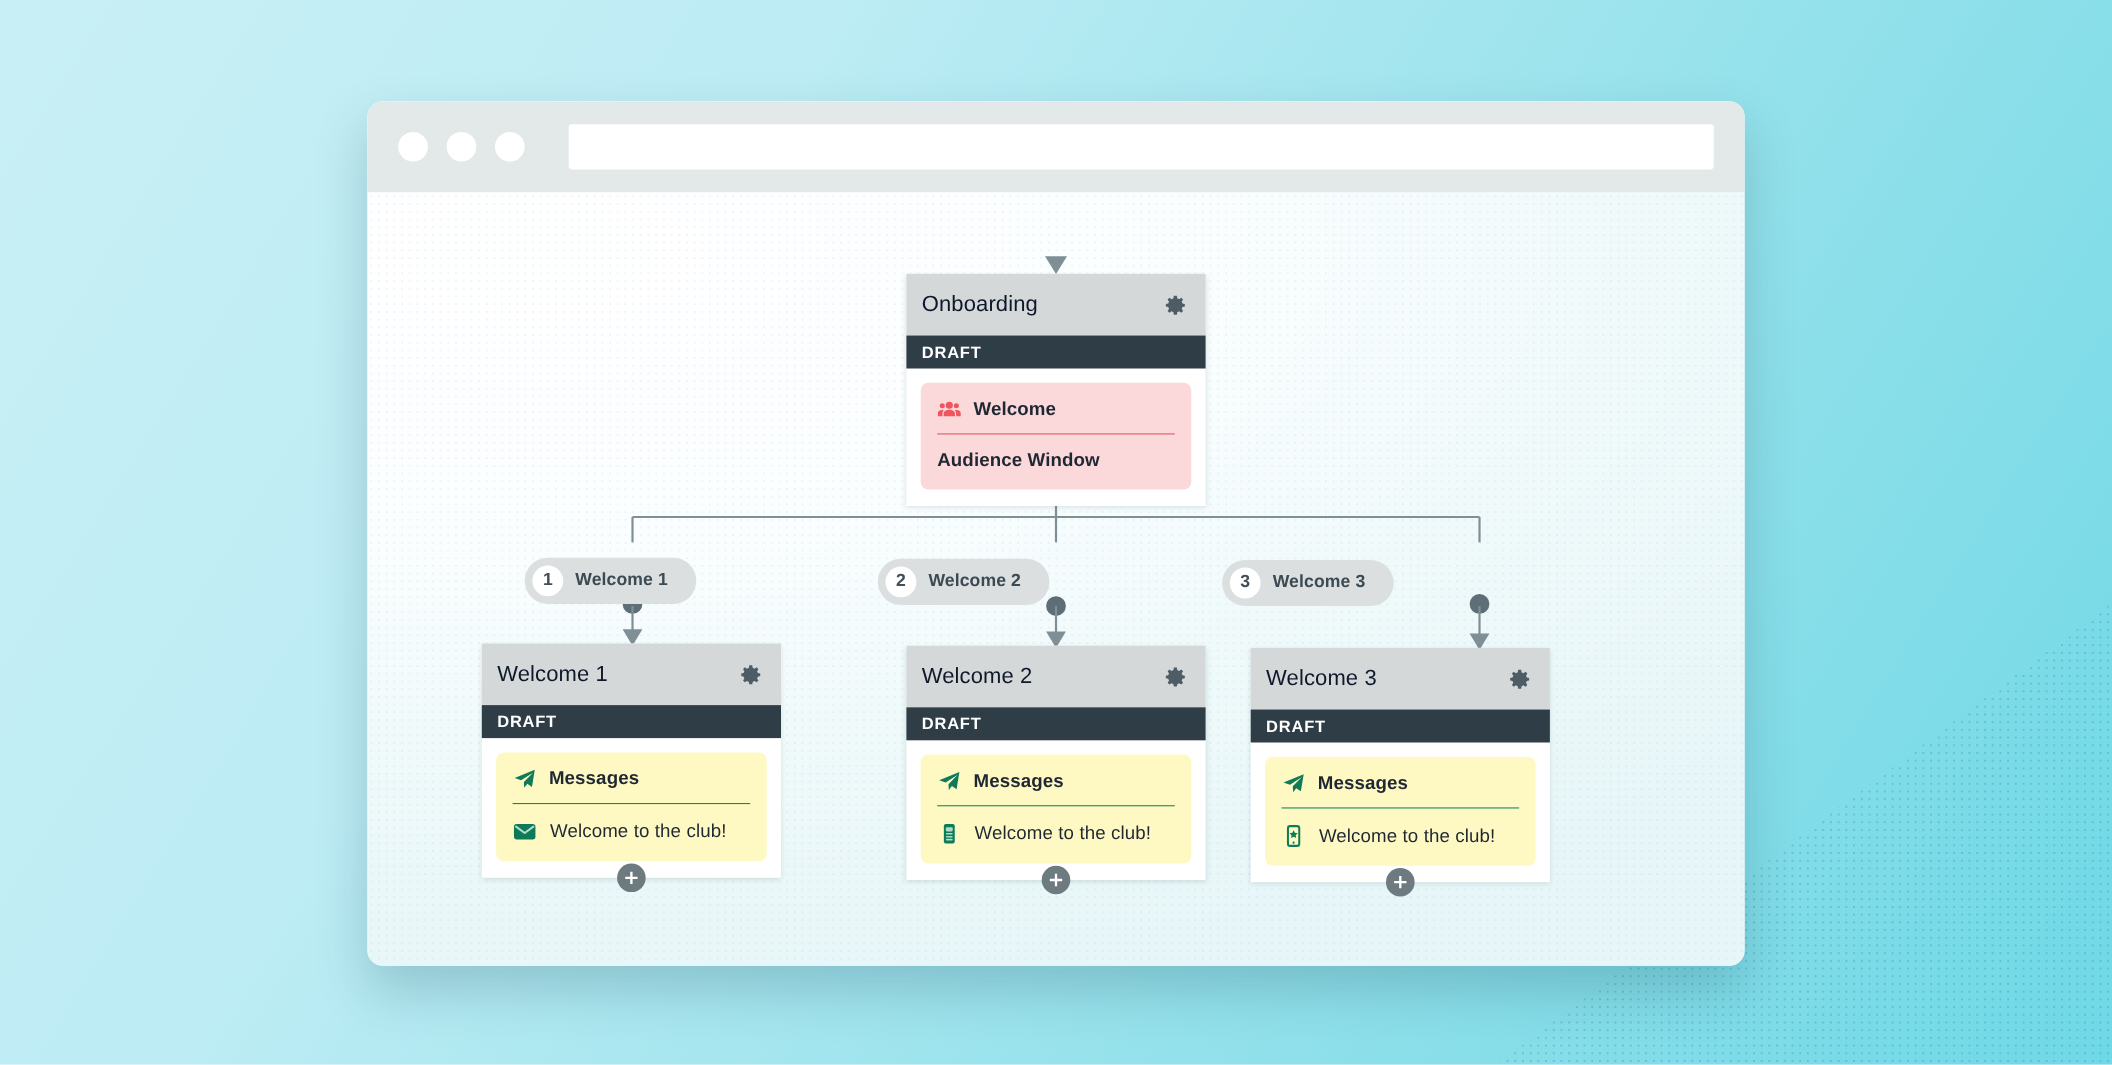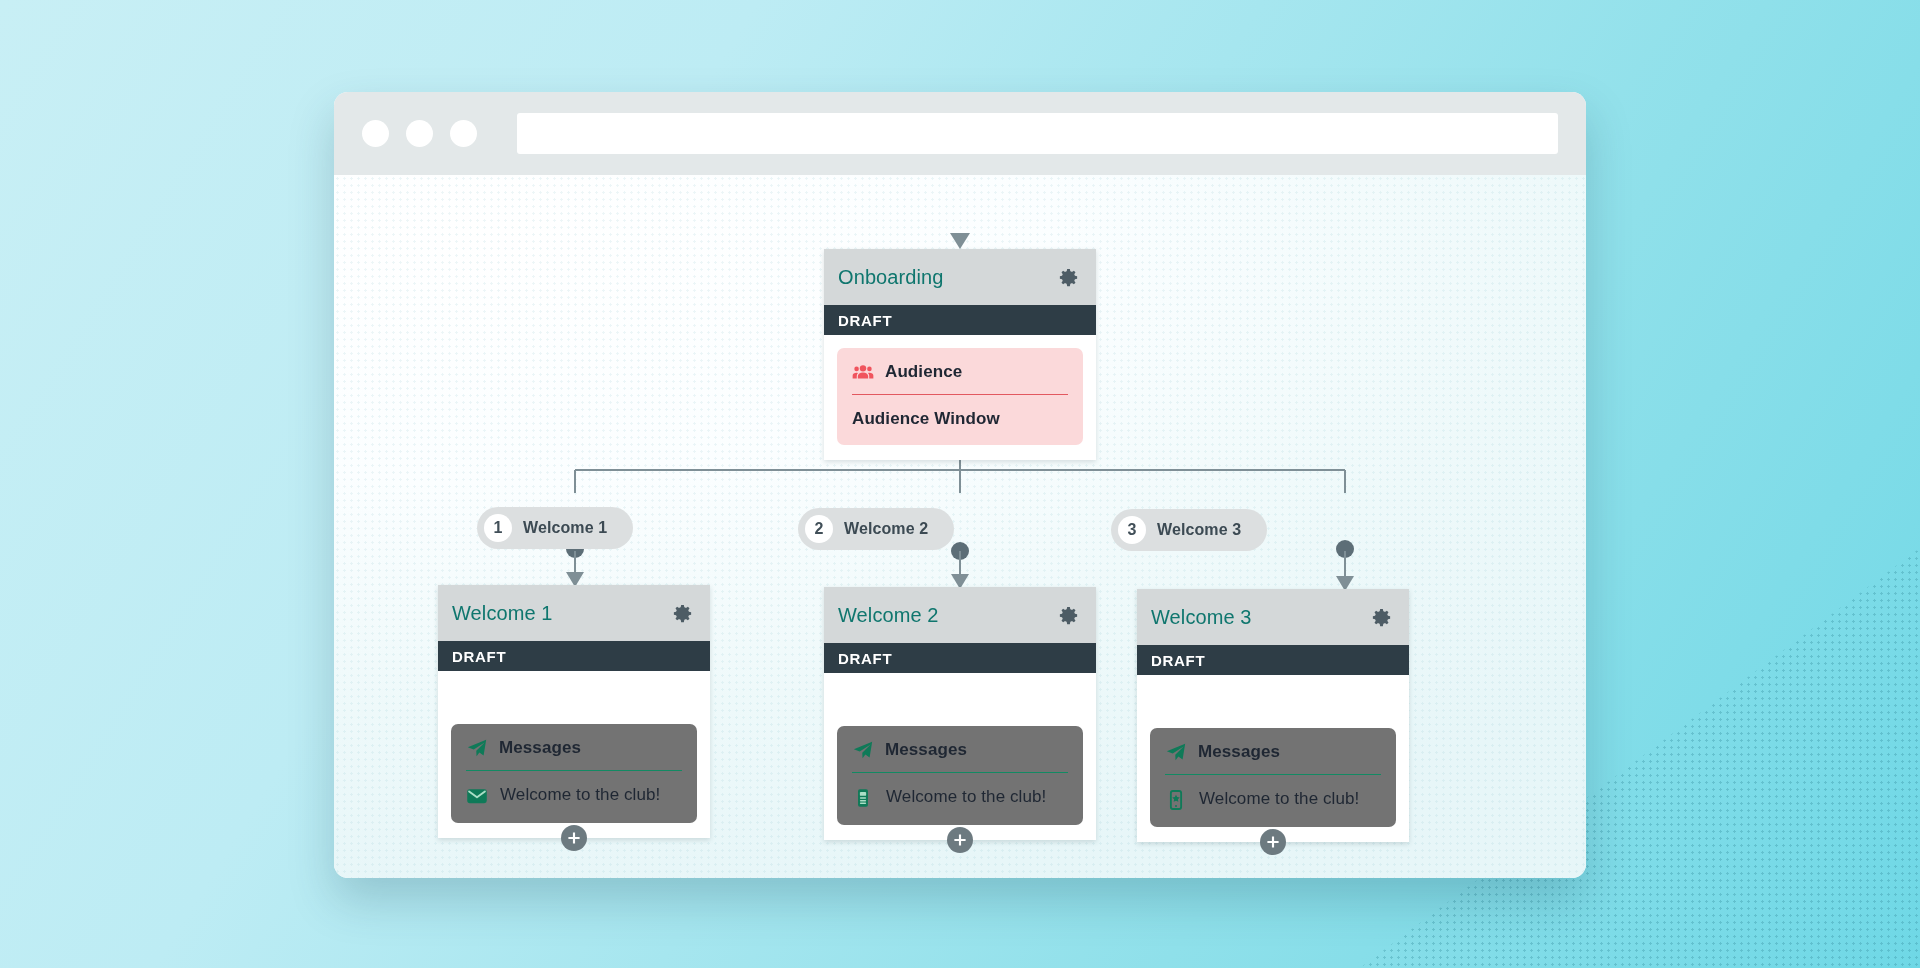--- a/index.html
+++ b/index.html
@@ -96,21 +96,21 @@
   .node-header {
     height: 56px;
     background: #d4d8d9;
     display: flex;
     align-items: center;
     justify-content: space-between;
     padding: 0 16px 0 14px;
   }
   .node-title {
     font-size: 20px;
-    color: #0f766e;
+    color: #0f172a;
     letter-spacing: .1px;
     white-space: nowrap;
   }
   .gear-icon { width: 23px; height: 23px; display: block; flex: 0 0 auto; }
   .gear-icon svg { display: block; width: 100%; height: 100%; }
 
   .node-status {
     height: 30px;
     background: #2e3d46;
     display: flex;
@@ -121,40 +121,41 @@
     color: #ffffff;
     font-size: 15px;
     font-weight: bold;
     letter-spacing: .7px;
   }
 
   .node-body { padding: 13px 13px 15px 13px; }
 
   .panel { border-radius: 7px; padding: 13px 15px 16px 15px; }
   .panel.audience { background: #fbd9da; }
-  .panel.messages { background: #737373; margin-top: 40px; }
+  .panel.messages { background: #fef9c3; }
 
   .panel-head {
     display: flex;
     align-items: center;
     gap: 11px;
     padding-bottom: 11px;
   }
   .panel-head .label {
     font-size: 17px;
     font-weight: bold;
     color: #1f2733;
     letter-spacing: .1px;
   }
   .panel-divider { height: 1px; width: 100%; }
   .panel.audience .panel-divider { background: #e2585f; }
   .panel.messages .panel-divider { background: #128a63; }
 
   .panel-row {
     display: flex;
+    align-items: center;
     gap: 12px;
     padding-top: 14px;
   }
   .panel-row .row-label {
     font-size: 17px;
     color: #1f2733;
     letter-spacing: .1px;
   }
   .panel.audience .panel-row .row-label { font-weight: bold; }
 
@@ -279,21 +280,21 @@
               <span class="p-icon">
                 <svg viewBox="0 0 24 24" fill="#f0545d">
                   <circle cx="12" cy="8" r="3.5"></circle>
                   <circle cx="5" cy="8.6" r="2.5"></circle>
                   <circle cx="19" cy="8.6" r="2.5"></circle>
                   <path d="M12 12.6c-3.2 0-5.6 1.7-5.6 3.8V19h11.2v-2.6c0-2.1-2.4-3.8-5.6-3.8z"></path>
                   <path d="M5 12.8c-2.4 0-4.3 1.3-4.3 2.9V19H5.2v-2.6c0-1.3.5-2.4 1.4-3.3A7 7 0 0 0 5 12.8z"></path>
                   <path d="M19 12.8c-.55 0-1.1.05-1.6.3.9.9 1.4 2 1.4 3.3V19h4.5v-3.3c0-1.6-1.9-2.9-4.3-2.9z"></path>
                 </svg>
               </span>
-              <span class="label">Audience</span>
+              <span class="label">Welcome</span>
             </div>
             <div class="panel-divider"></div>
             <div class="panel-row">
               <span class="row-label">Audience Window</span>
             </div>
           </div>
         </div>
       </div>
 
       <div class="branch-pill" style="left:143px; top:332px;">

